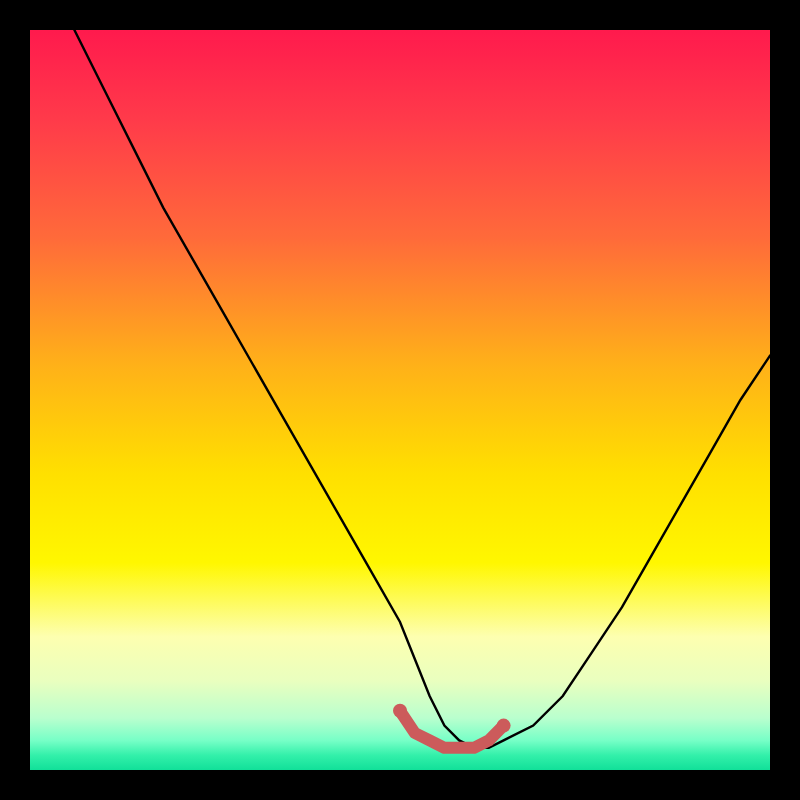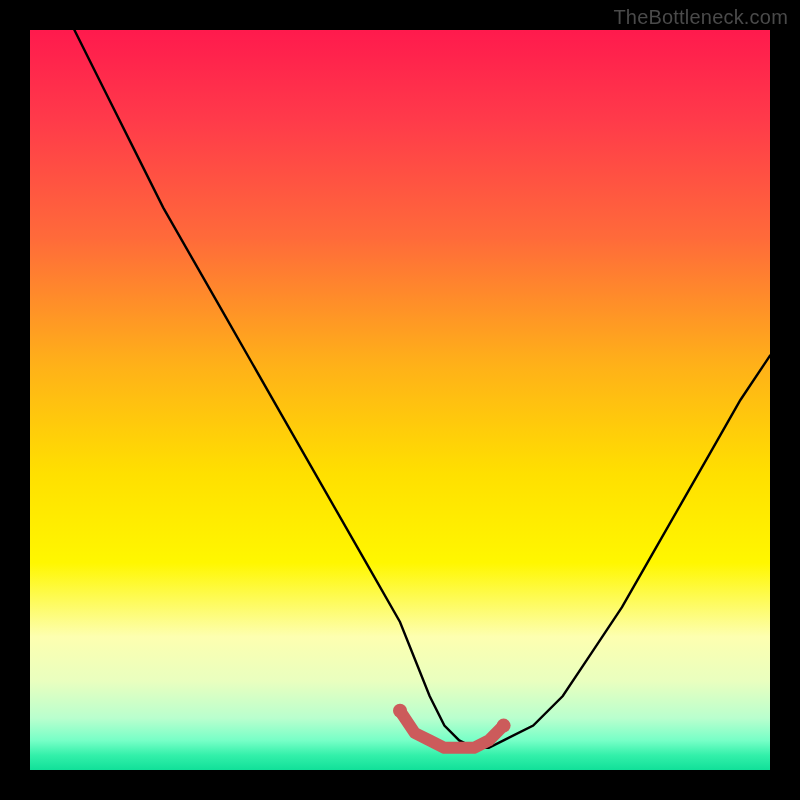--- a/index.html
+++ b/index.html
@@ -59,14 +59,13 @@
 
 <div class="frame">
   <div class="plot-area">
     <svg viewBox="0 0 740 740" preserveAspectRatio="none">
       <path fill="none" stroke="#000000" stroke-width="2.4" stroke-linecap="round" d="M44.4 0.0 L74.0 59.2 L103.6 118.4 L133.2 177.6 L162.8 229.4 L192.4 281.2 L222.0 333.0 L251.6 384.8 L281.2 436.6 L310.8 488.4 L340.4 540.2 L370.0 592.0 L384.8 629.0 L399.6 666.0 L414.4 695.6 L429.2 710.4 L444.0 717.8 L458.8 717.8 L473.6 710.4 L503.2 695.6 L532.8 666.0 L562.4 621.6 L592.0 577.2 L621.6 525.4 L651.2 473.6 L680.8 421.8 L710.4 370.0 L740.0 325.6"></path>
       <path fill="none" stroke="#cc5b5b" stroke-width="12" stroke-linecap="round" stroke-linejoin="round" d="M370.0 680.8 L384.8 703.0 L399.6 710.4 L414.4 717.8 L429.2 717.8 L444.0 717.8 L458.8 710.4 L473.6 695.6"></path>
       <circle r="7" fill="#cc5b5b" cx="370.0" cy="680.8"></circle>
       <circle r="7" fill="#cc5b5b" cx="473.6" cy="695.6"></circle>
     </svg>
   </div>
-  <div class="attribution">TheBottleneck.com</div>
 </div>
 
 </body></html>

